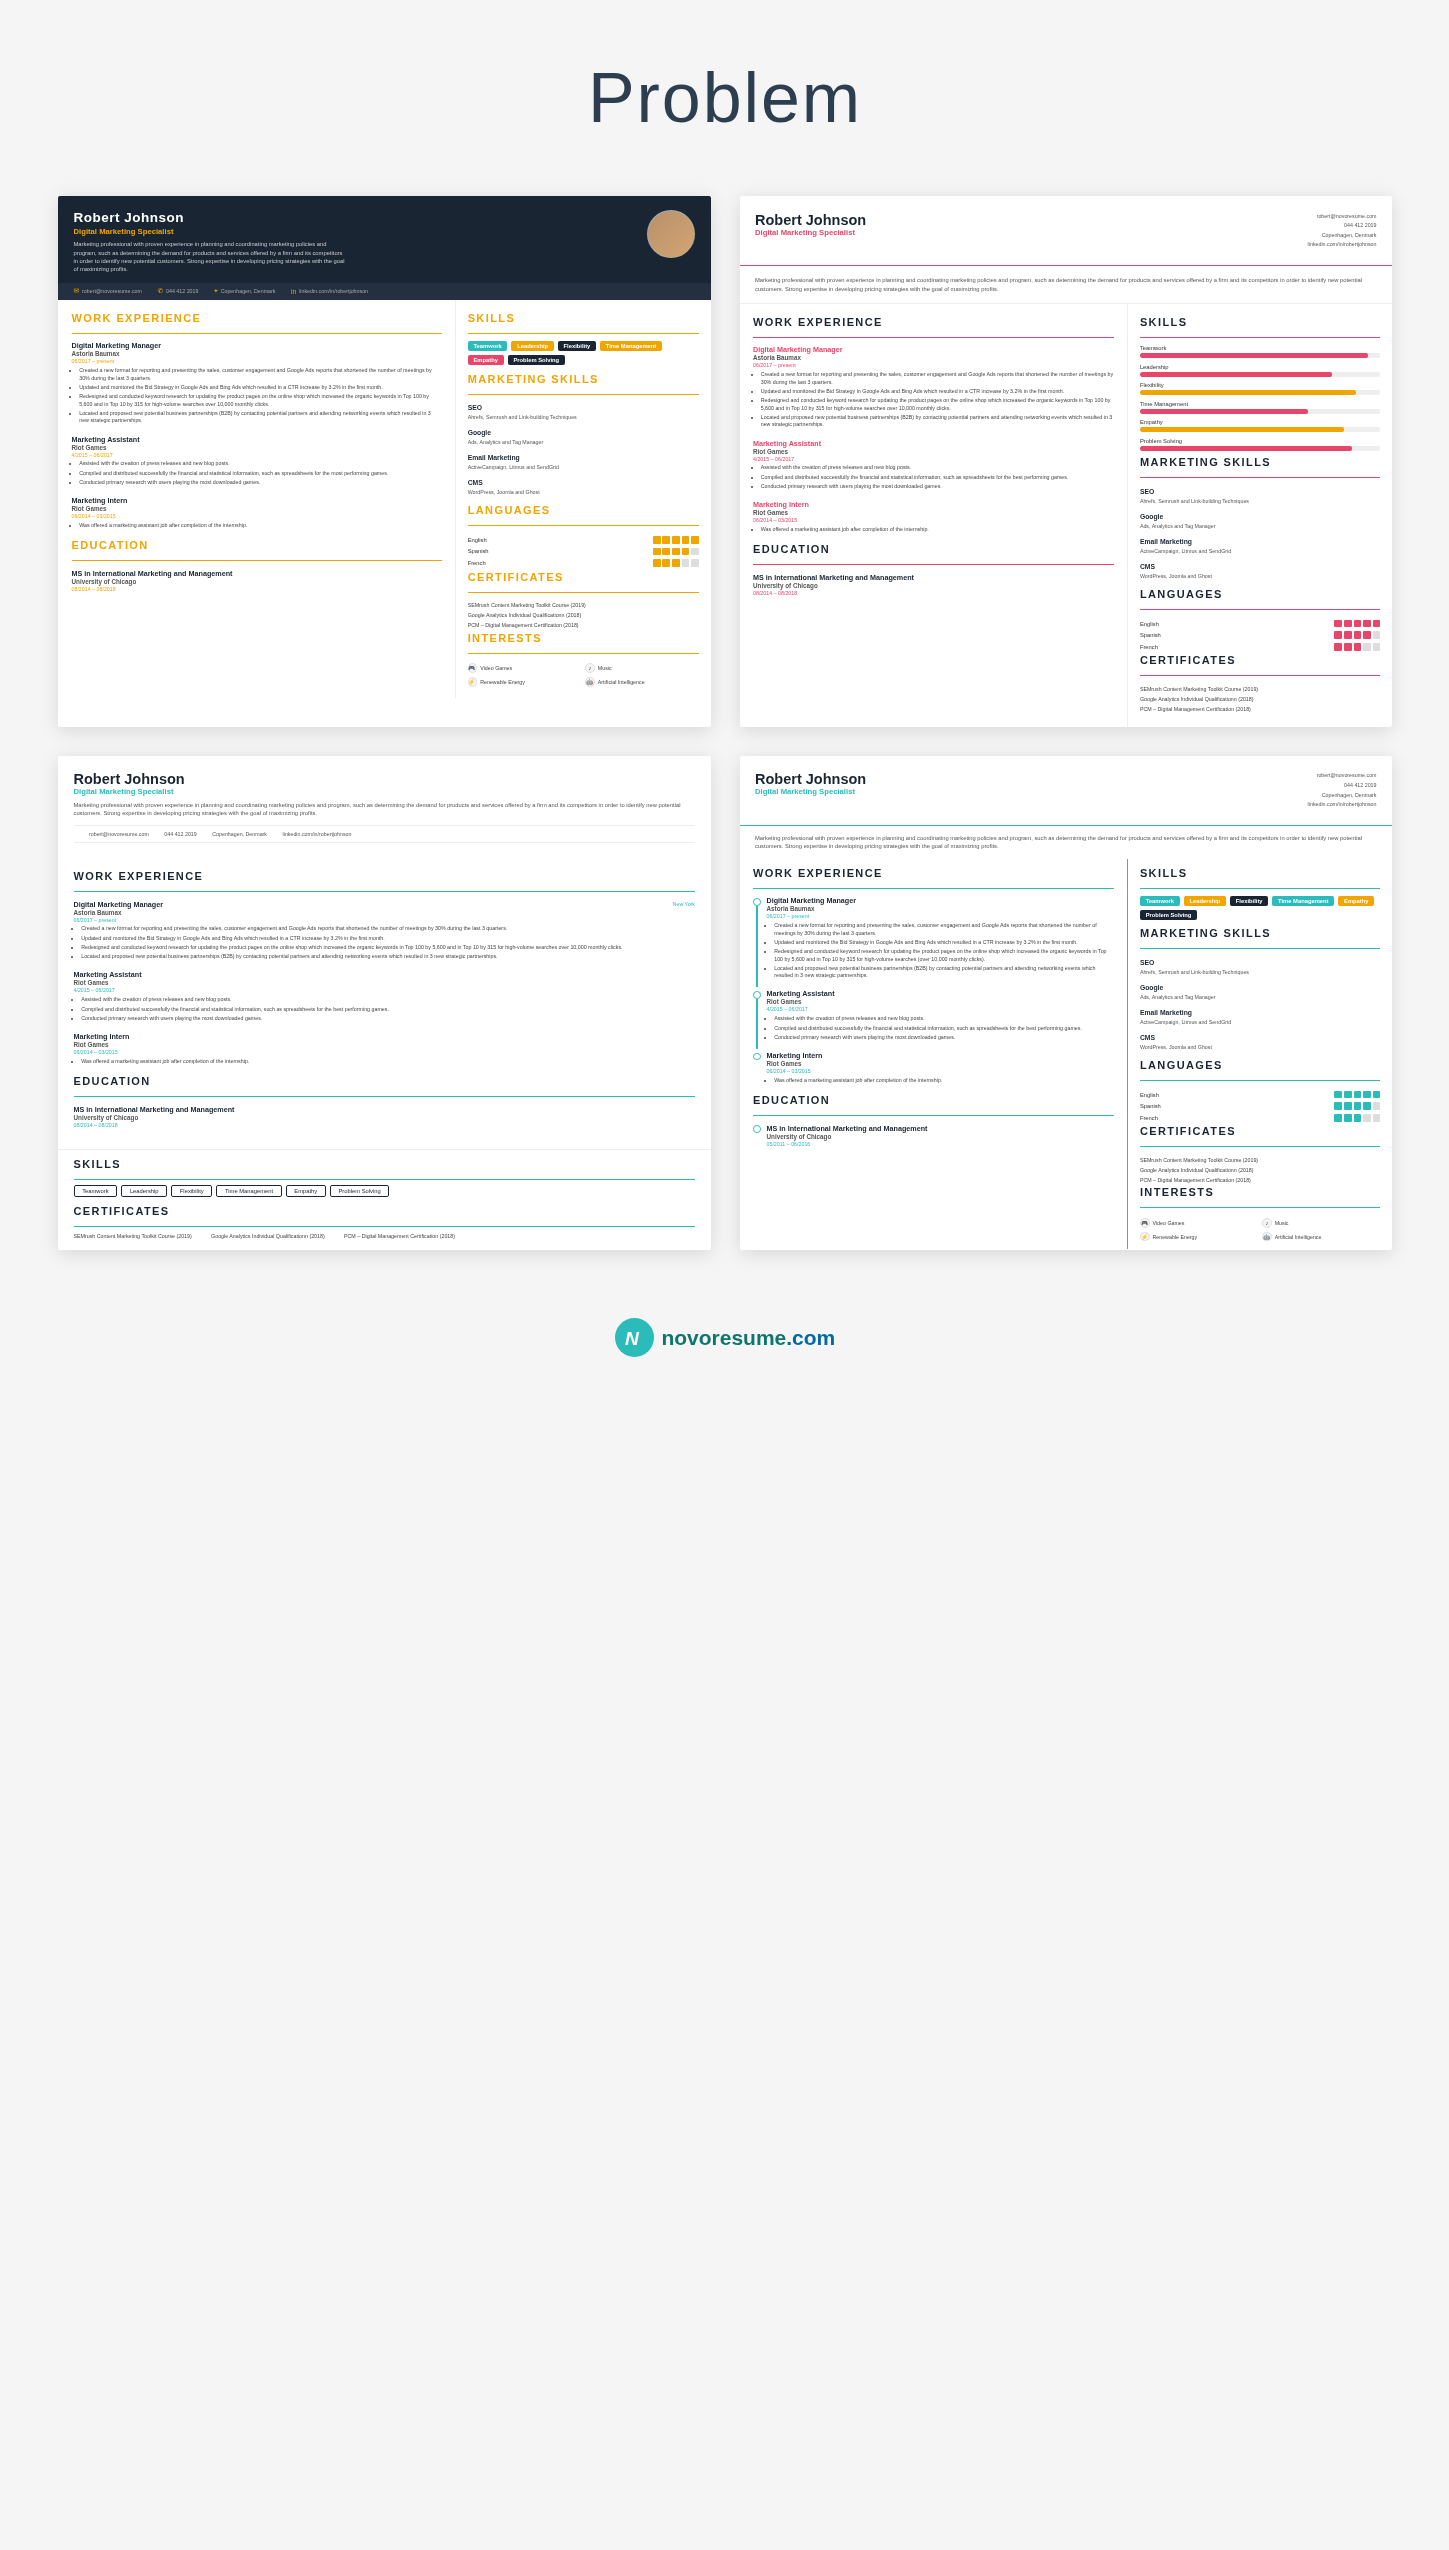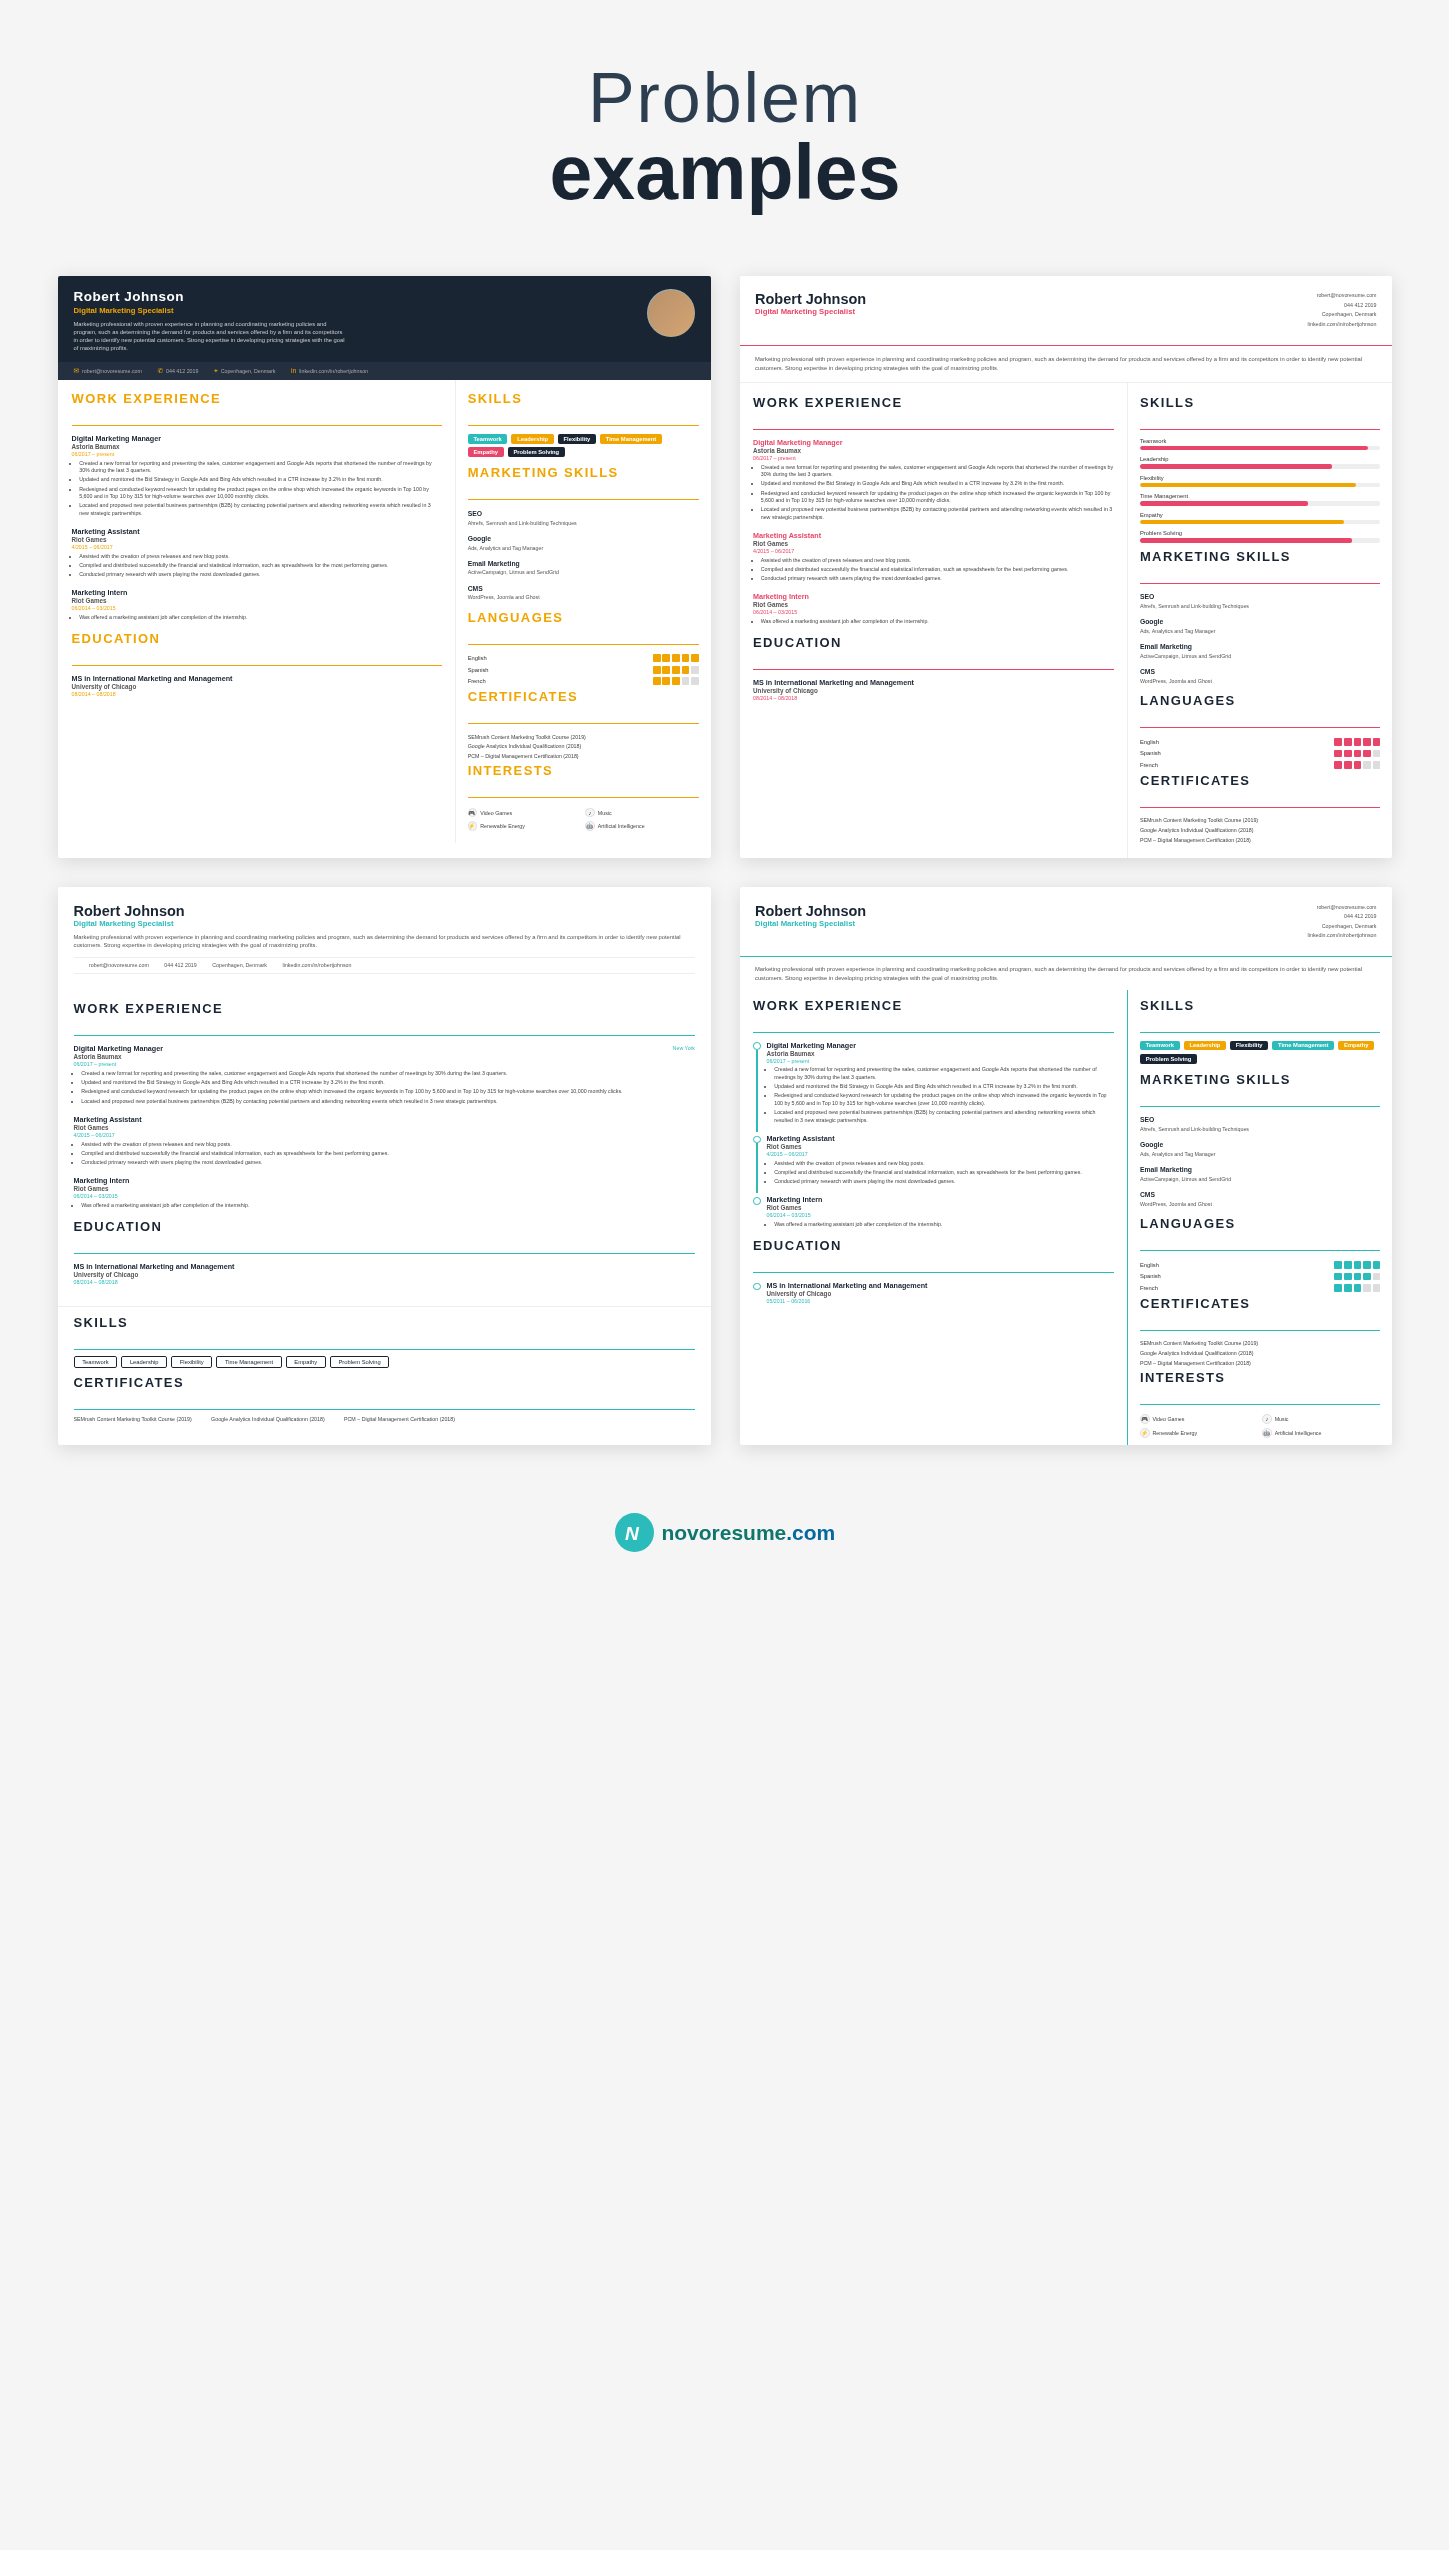--- a/index.html
+++ b/index.html
@@ -119,26 +119,26 @@
       flex: 1.6;
       padding: 11.6px 13.5px;
       border-right: 1px solid #eee;
     }
     .resume1 .r-sidebar {
       flex: 1;
       padding: 11.6px 11.6px;
     }
 
     .r-section-title {
-      font-size: 13px;
+      font-size: 11px;
       font-weight: 700;
       letter-spacing: 1.4px;
       text-transform: uppercase;
       border-bottom: 1.4px solid #f0a500;
-      padding-bottom: 19px;
+      padding-bottom: 9px;
       margin-bottom: 7.7px;
       color: #1a2533;
     }
 
     .resume1 .r-section-title {
       color: #f0a500;
       border-bottom-color: #f0a500;
     }
 
     .r-job {
@@ -510,21 +510,20 @@
       color: #0f766e;
     }
 
     .section-spacer { margin-bottom: 9.7px; }
   </style>
 </head>
 <body>
 
 <div class="page-header">
   <div class="page-title-resume">Problem</div>
-  <span class="page-title-examples">examples</span>
 </div>
 
 <div class="resume-grid">
 
   <div class="resume-card resume1">
 
     <div class="r-header">
       <div class="r-header-left">
         <div class="r-name">Robert Johnson</div>
         <div class="r-title">Digital Marketing Specialist</div>

